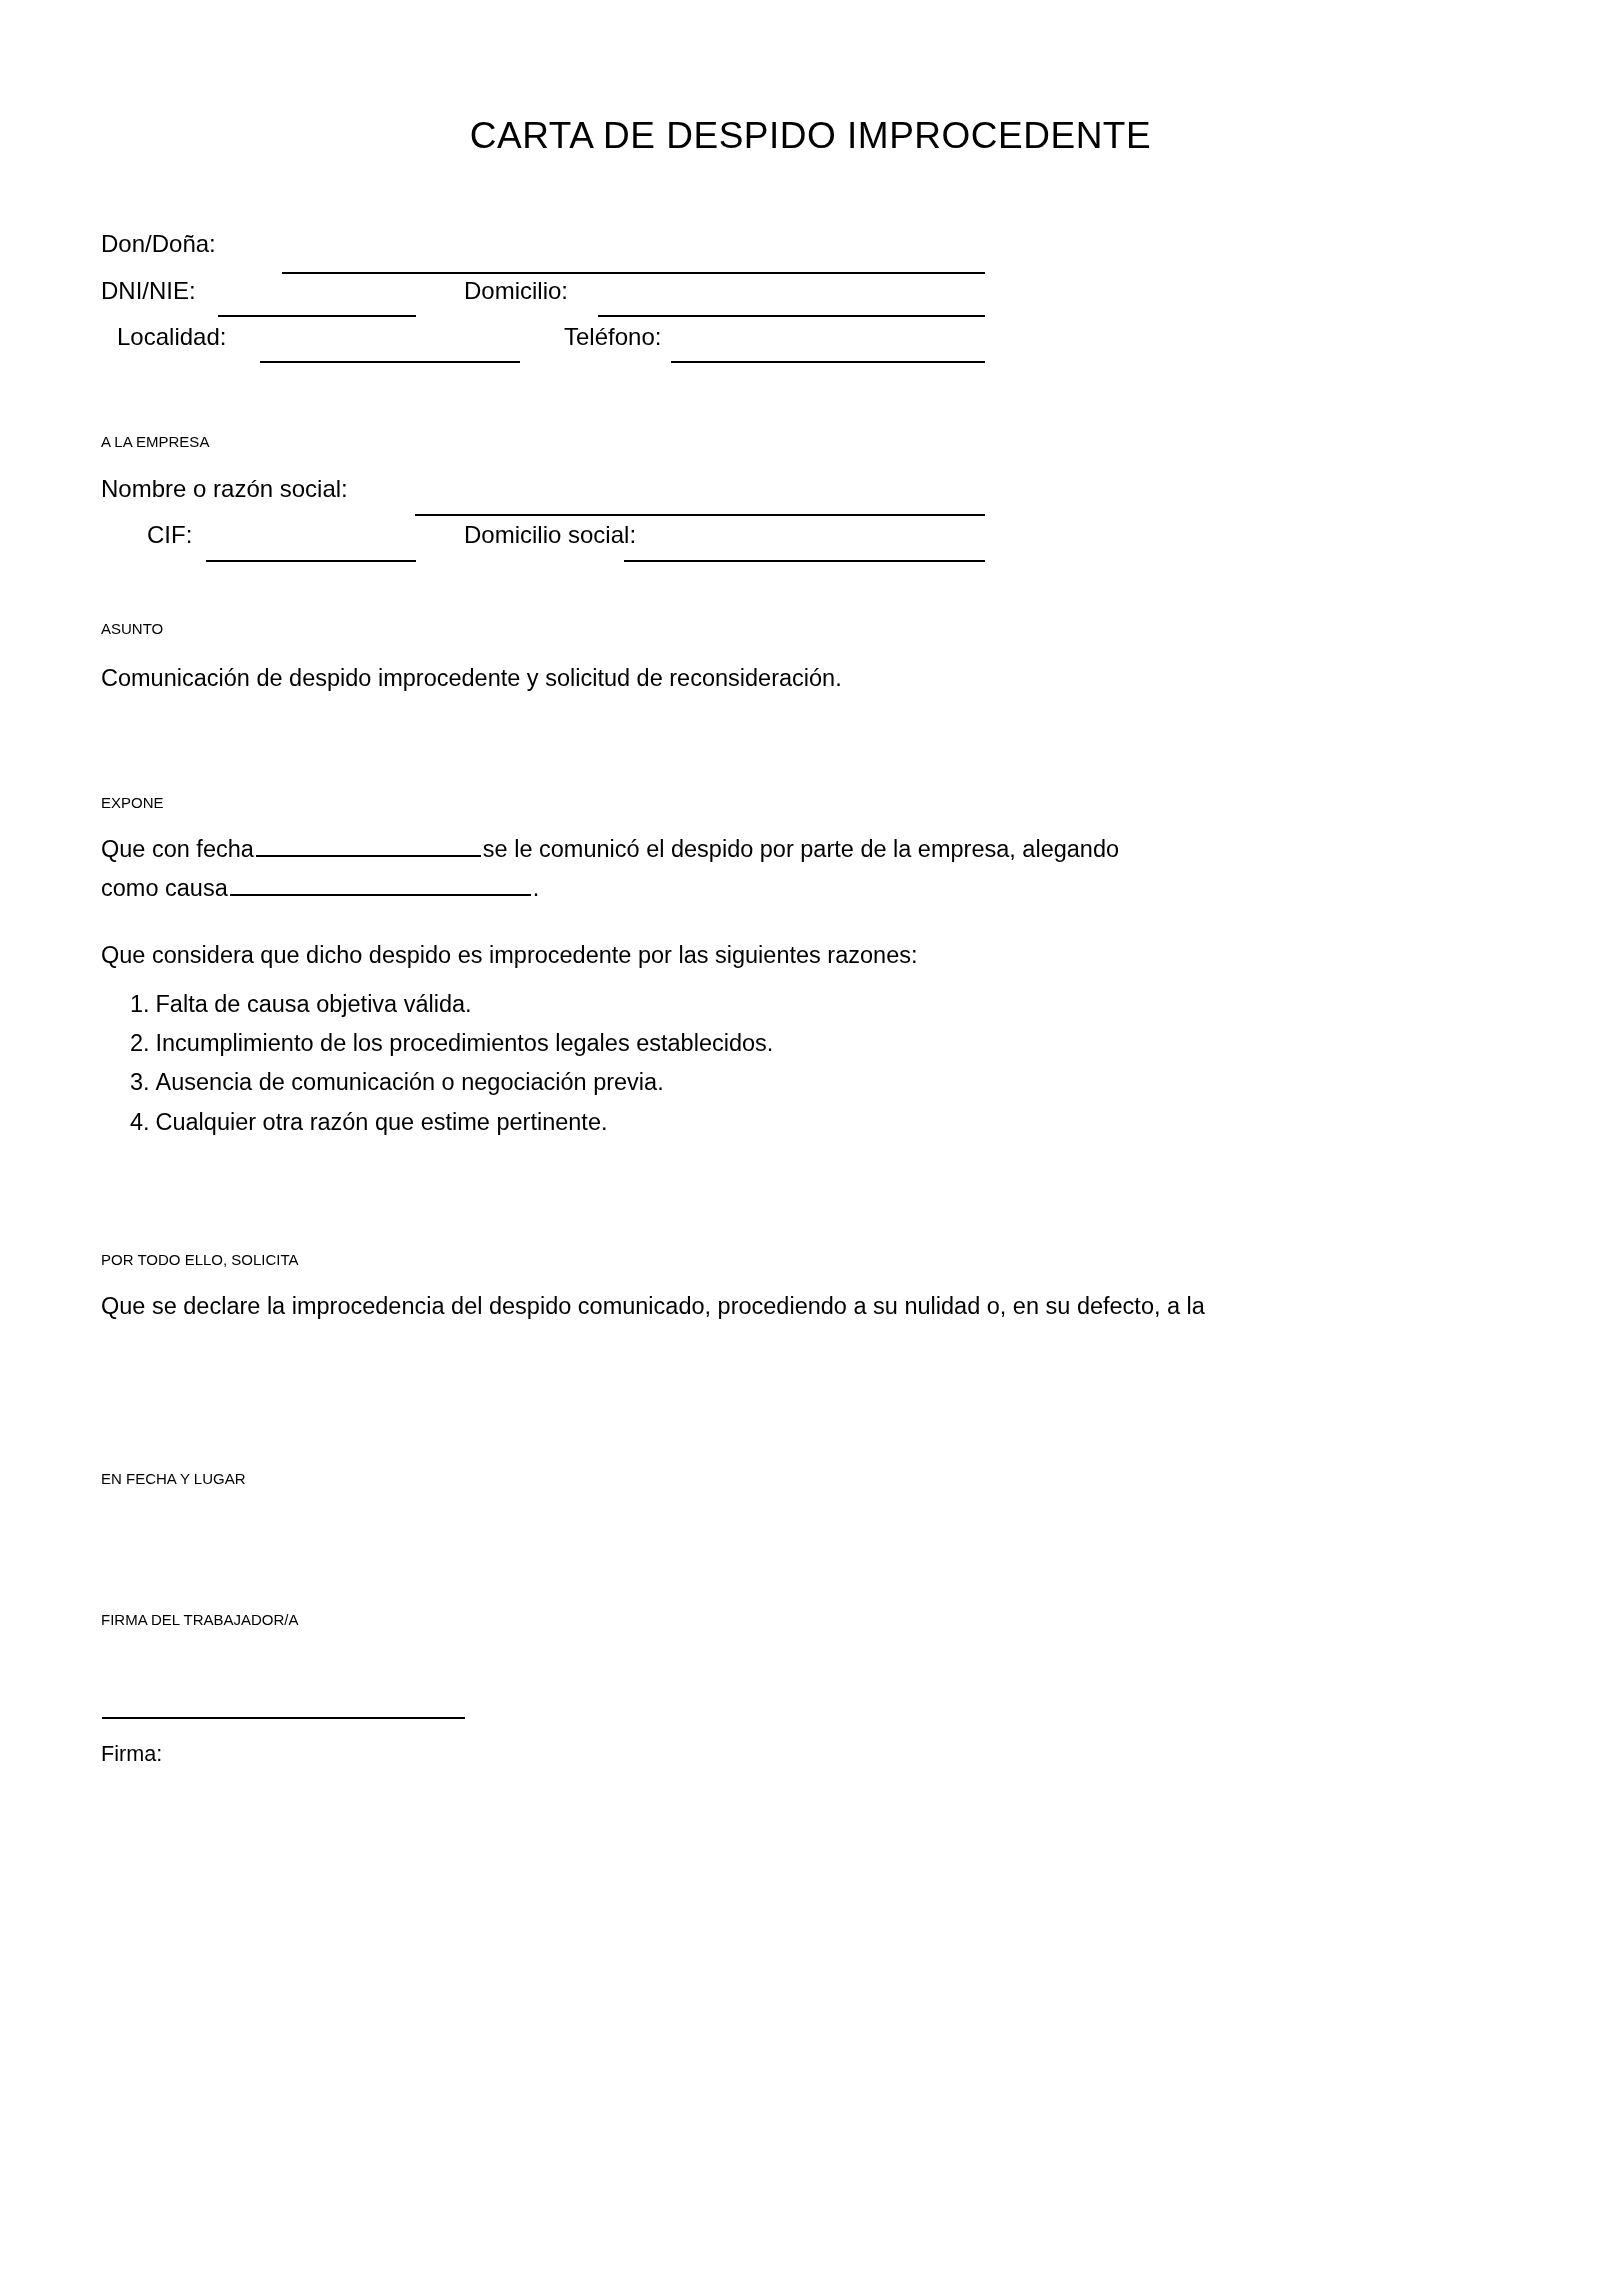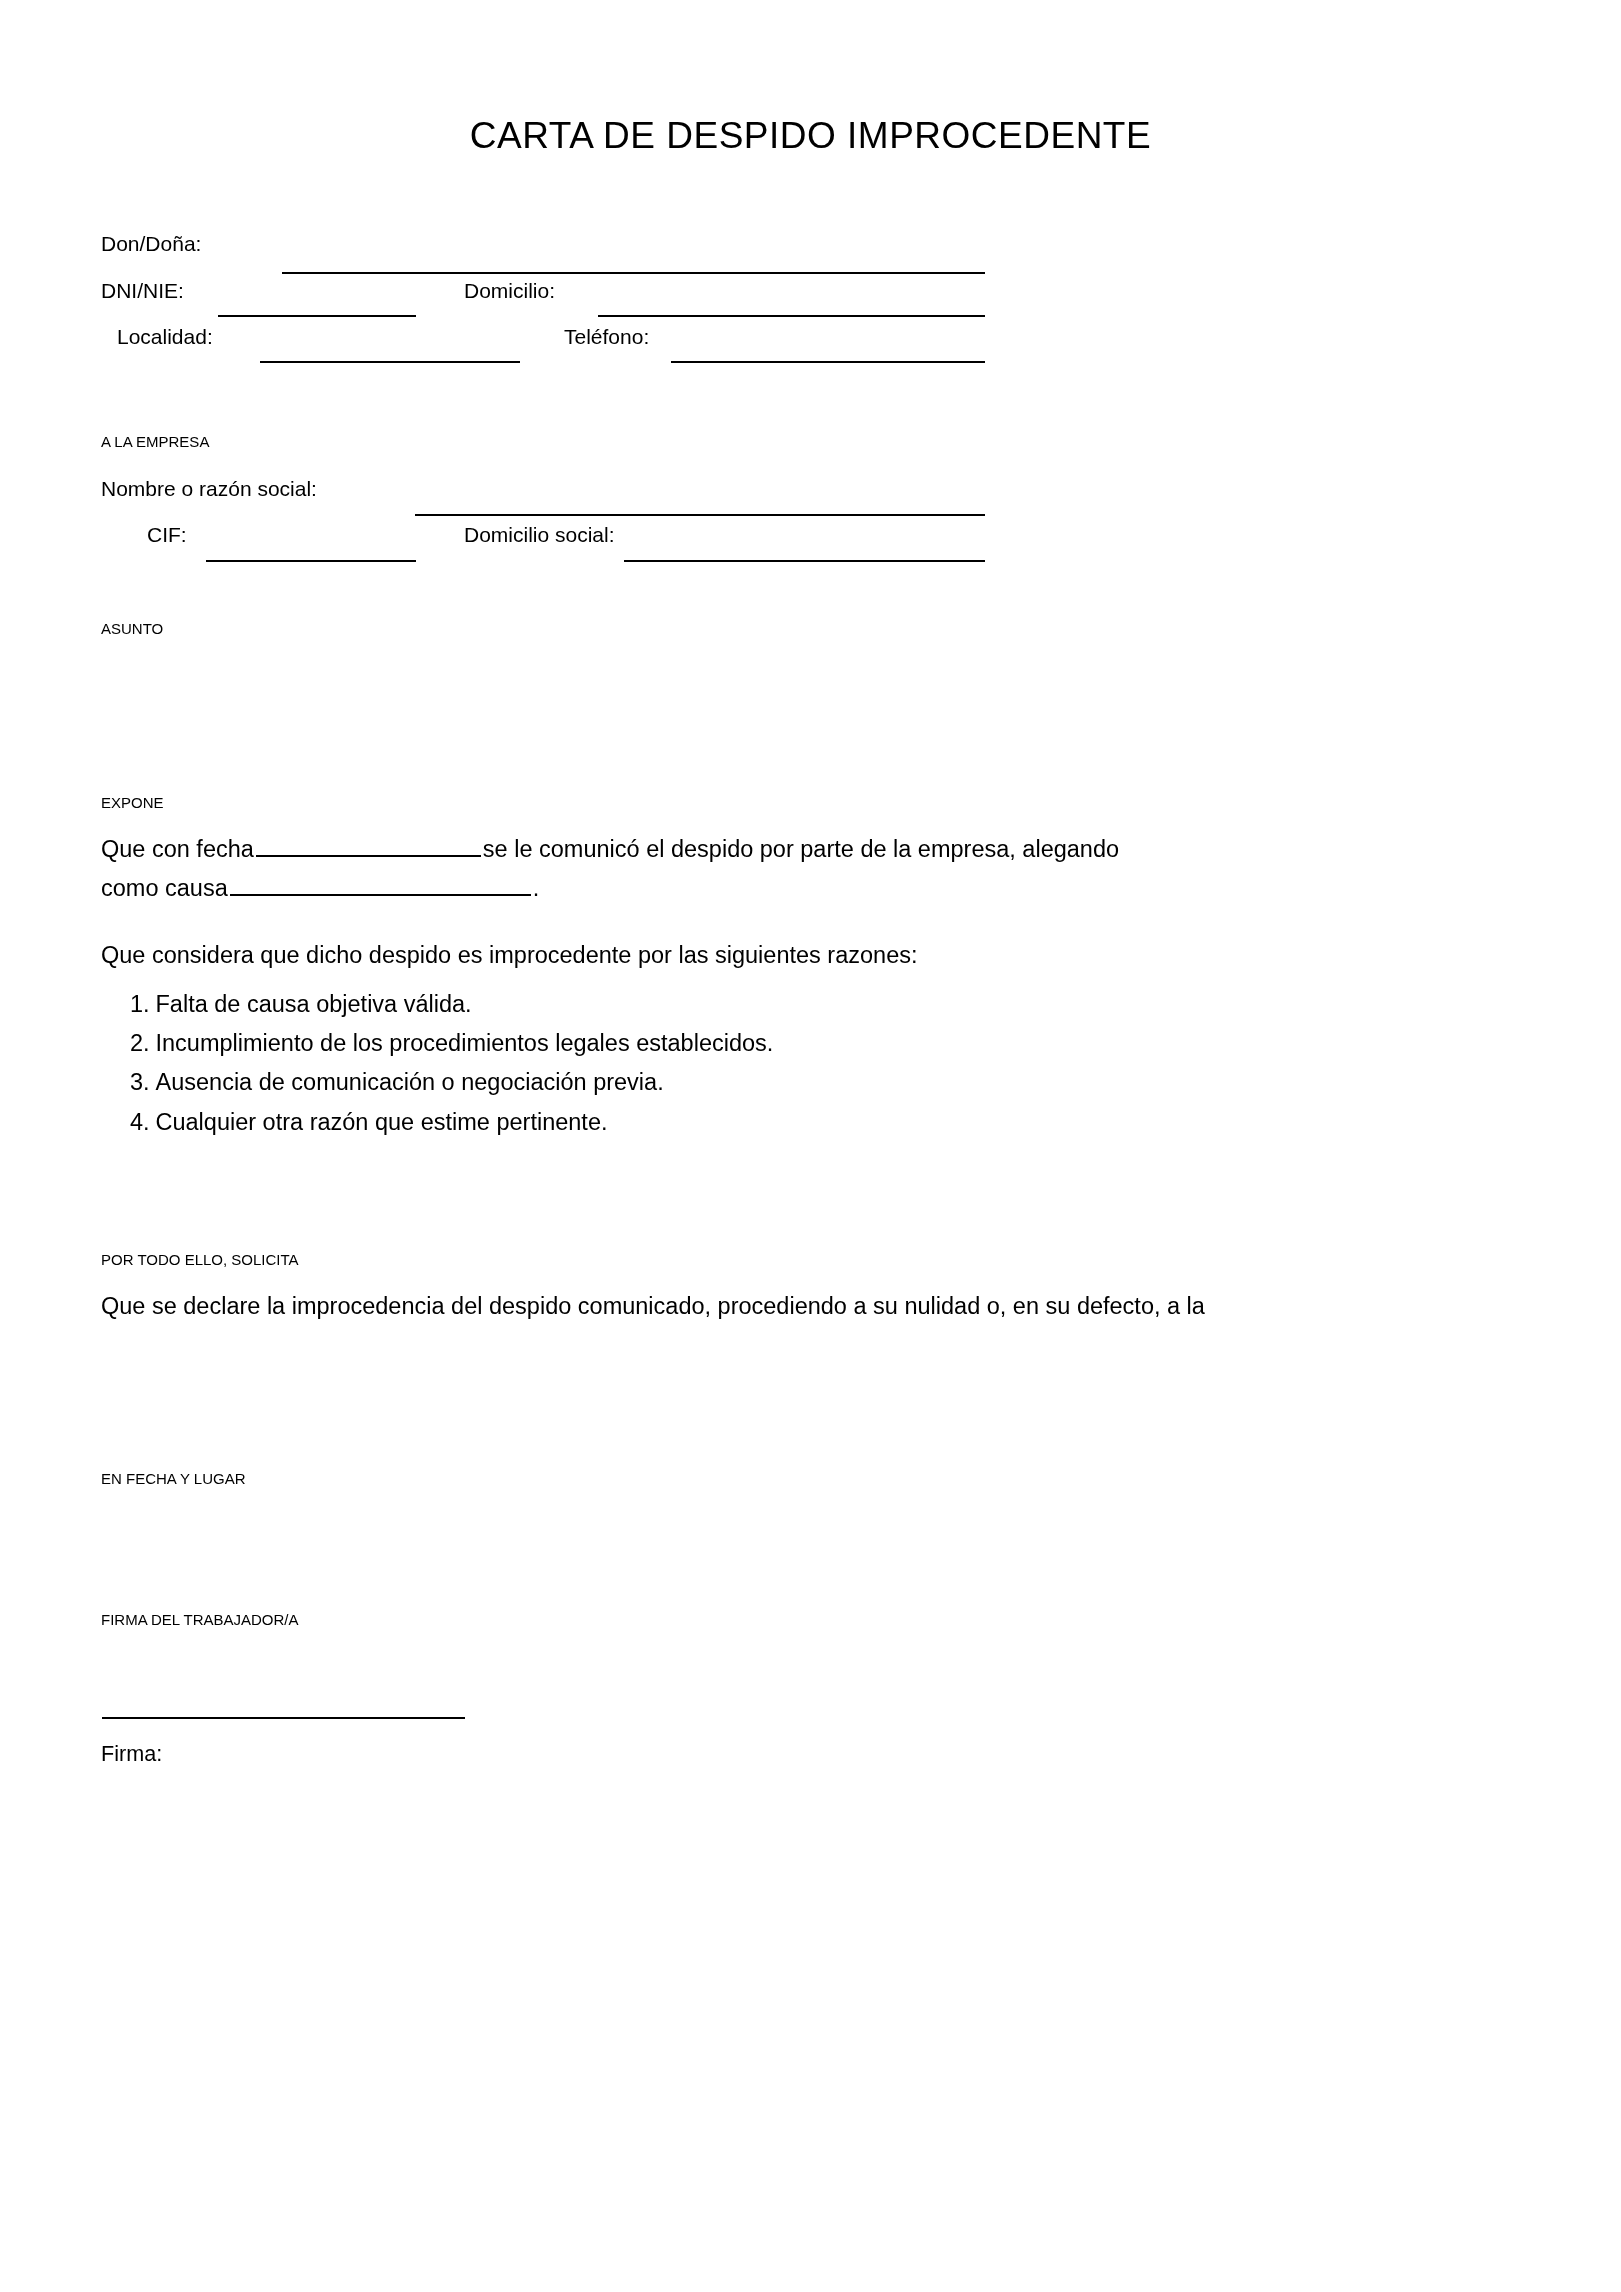--- a/index.html
+++ b/index.html
@@ -32,21 +32,21 @@
     text-align: center;
     font-size: 37px;
     font-weight: 400;
     letter-spacing: 0.5px;
     line-height: 1.1;
     white-space: nowrap;
   }
 
   .lbl {
     position: absolute;
-    font-size: 21px;
+    font-size: 24px;
     line-height: 29px;
     white-space: nowrap;
   }
 
   .para {
     position: absolute;
     font-size: 23.5px;
     line-height: 39px;
     white-space: nowrap;
   }
@@ -123,20 +123,21 @@
 
   <div class="lbl" style="left:101px; top:520px;margin-left:46px;">CIF:</div>
   <div class="rule" style="left:206px; top:560px; width:210px;"></div>
   <div class="lbl" style="left:210px; top:531px; width:206px; font-size:22.5px;"></div>
 
   <div class="lbl" style="left:464px; top:520px;">Domicilio social:</div>
   <div class="rule" style="left:624px; top:560px; width:361px;"></div>
   <div class="lbl" style="left:628px; top:531px; width:357px; font-size:22.5px;"></div>
 
   <div class="section-head" style="left:101px; top:614px;">ASUNTO</div>
+  <div class="para" style="left:101px; top:659px;">Comunicación de despido improcedente y solicitud de reconsideración.</div>
 
   <div class="section-head" style="left:101px; top:788px;">EXPONE</div>
 
   <div class="para" style="left:101px; top:830px;">
     <span>Que con fecha</span><span class="blank" style="width:225px;"></span><span>se le comunicó el despido por parte de la empresa, alegando</span>
   </div>
 
   <div class="para" style="left:101px; top:869px;">
     <span>como causa</span><span class="blank" style="width:301px;"></span><span>.</span>
   </div>

